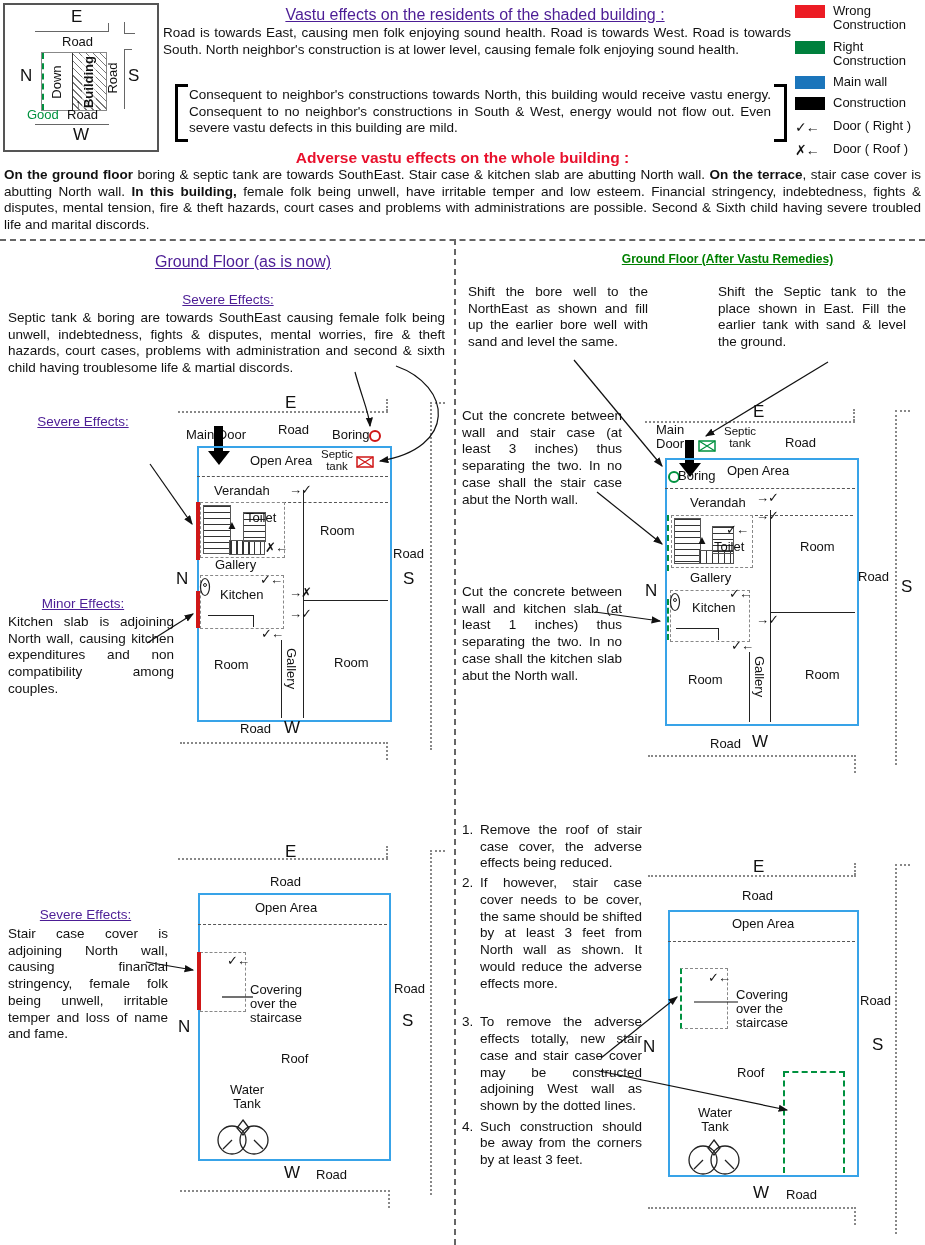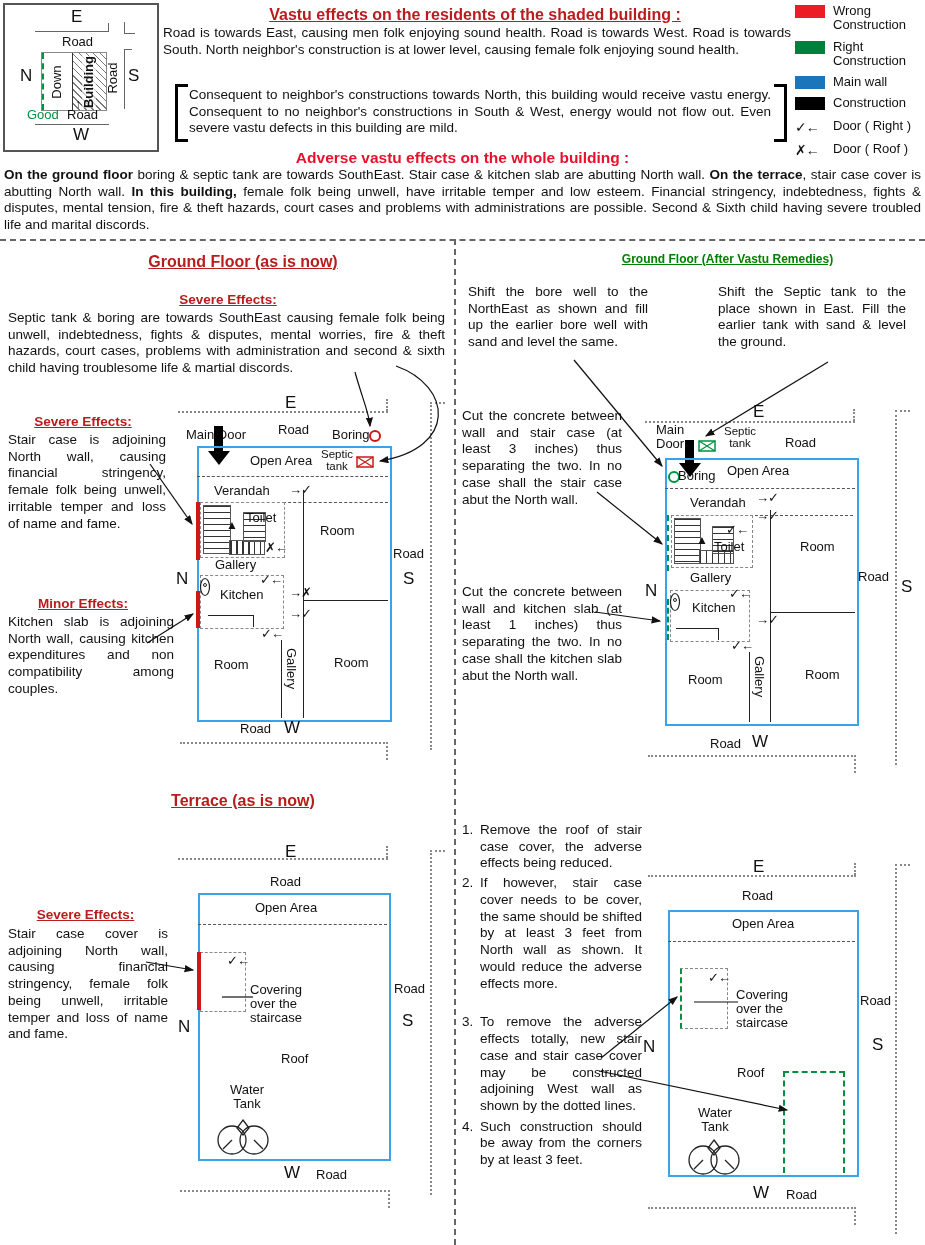--- a/index.html
+++ b/index.html
@@ -5,21 +5,21 @@
   html,body{margin:0;padding:0;background:#fff;}
   .page{position:relative;width:925px;height:1245px;background:#fff;overflow:hidden;
         font-family:"Liberation Sans","DejaVu Sans",sans-serif;color:#111;}
   .abs{position:absolute;}
   .lbl{position:absolute;font-size:13px;line-height:1.08;white-space:nowrap;}
   .wrap{white-space:normal;}
   .big{font-size:17px;}
   .sm{font-size:11.5px;}
   .door{position:absolute;font-size:13px;font-weight:bold;letter-spacing:-1px;white-space:nowrap;}
   .para{position:absolute;font-size:13.5px;line-height:1.24;text-align:justify;}
-  .rhead{color:#b91c1c;font-weight:bold;text-decoration:underline;}
+  .rhead{color:#4c1d95;font-weight:normal;text-decoration:underline;}
   .rtitle{color:#e8112d;font-weight:bold;}
   .ghead{color:#008000;font-weight:bold;text-decoration:underline;}
   .center{text-align:center;}
   .rline-h{position:absolute;border-top:2px dotted #888;height:0;}
   .rline-v{position:absolute;border-left:2px dotted #888;width:0;}
   .dash-h{position:absolute;border-top:1.5px dashed #555;height:0;}
   .wall-v{position:absolute;border-left:1.5px solid #222;width:0;}
   .wall-h{position:absolute;border-top:1.5px solid #222;height:0;}
   .bld{position:absolute;border:2px solid #38a3e8;}
   .boxdash{position:absolute;border:1.5px dashed #888;}
@@ -118,21 +118,20 @@
   <div class="lbl rtitle center" style="left:0;top:150px;width:925px;font-size:15.5px;">Adverse vastu effects on the whole building :</div>
   <div class="para" style="left:4px;top:167px;width:917px;"><b>On the ground floor </b><span>boring &amp; septic tank are towards SouthEast. Stair case &amp; kitchen slab are abutting North wall. </span><b>On the terrace</b><span>, stair case cover is abutting North wall. </span><b>In this building,</b><span> female folk being unwell, have irritable temper and low esteem. Financial stringency, indebtedness, fights &amp; disputes, mental tension, fire &amp; theft hazards, court cases and problems with administrations are possible. Second &amp; Sixth child having severe troubled life and marital discords.</span></div>
 
   <div class="abs" style="left:0;top:239px;width:925px;border-top:2px dashed #666;"></div>
   <div class="abs" style="left:454px;top:239px;height:1006px;border-left:2px dashed #666;"></div>
 
   <div class="lbl rhead center" style="left:33px;top:253px;width:420px;font-size:16px;">Ground Floor (as is now)</div>
   <div class="lbl rhead center" style="left:8px;top:293px;width:440px;font-size:13.5px;">Severe Effects:</div>
   <div class="para" style="left:8px;top:310px;width:437px;">Septic tank &amp; boring are towards SouthEast causing female folk being unwell, indebtedness, fights &amp; disputes, mental worries, fire &amp; theft hazards, court cases, problems with administration and second &amp; sixth child having troublesome life &amp; martial discords.</div>
   <div class="lbl rhead center" style="left:8px;top:415px;width:150px;font-size:13.5px;">Severe Effects:</div>
-  <div class="para" style="left:8px;top:432px;width:158px;">Stair case is adjoining North wall, causing financial stringency, female folk being unwell, irritable temper and loss of name and fame.</div>
   <div class="lbl rhead center" style="left:8px;top:597px;width:150px;font-size:13.5px;">Minor Effects:</div>
   <div class="para" style="left:8px;top:614px;width:166px;">Kitchen slab is adjoining North wall, causing kitchen expenditures and non compatibility among couples.</div>
 
   <div class="lbl big" style="left:285px;top:394px;">E</div>
   <div class="rline-h" style="left:178px;top:411px;width:210px;"></div>
   <div class="tick-v" style="left:386px;top:399px;height:12px;"></div>
   <div class="tick-h" style="left:430px;top:402px;width:15px;"></div>
   <div class="rline-v" style="left:430px;top:402px;height:348px;"></div>
   <div class="lbl" style="left:278px;top:423px;">Road</div>
   <div class="lbl" style="left:186px;top:428px;">Main Door</div>
@@ -254,21 +253,20 @@
   <div class="vtext" style="left:752px;top:656px;">Gallery</div>
   <div class="lbl" style="left:805px;top:668px;">Room</div>
   <div class="lbl big" style="left:645px;top:582px;">N</div>
   <div class="lbl" style="left:858px;top:570px;">Road</div>
   <div class="lbl big" style="left:901px;top:578px;">S</div>
   <div class="lbl" style="left:710px;top:737px;">Road</div>
   <div class="lbl big" style="left:752px;top:733px;">W</div>
   <div class="rline-h" style="left:648px;top:755px;width:208px;"></div>
   <div class="tick-v" style="left:854px;top:755px;height:18px;"></div>
 
-  <div class="lbl rhead center" style="left:33px;top:792px;width:420px;font-size:16px;">Terrace (as is now)</div>
   <div class="lbl rhead center" style="left:8px;top:908px;width:155px;font-size:13.5px;">Severe Effects:</div>
   <div class="para" style="left:8px;top:926px;width:160px;">Stair case cover is adjoining North wall, causing financial stringency, female folk being unwell, irritable temper and loss of name and fame.</div>
 
   <div class="lbl big" style="left:285px;top:843px;">E</div>
   <div class="rline-h" style="left:178px;top:858px;width:210px;"></div>
   <div class="tick-v" style="left:386px;top:846px;height:12px;"></div>
   <div class="tick-h" style="left:430px;top:850px;width:15px;"></div>
   <div class="rline-v" style="left:430px;top:850px;height:345px;"></div>
   <div class="lbl" style="left:270px;top:875px;">Road</div>
 

